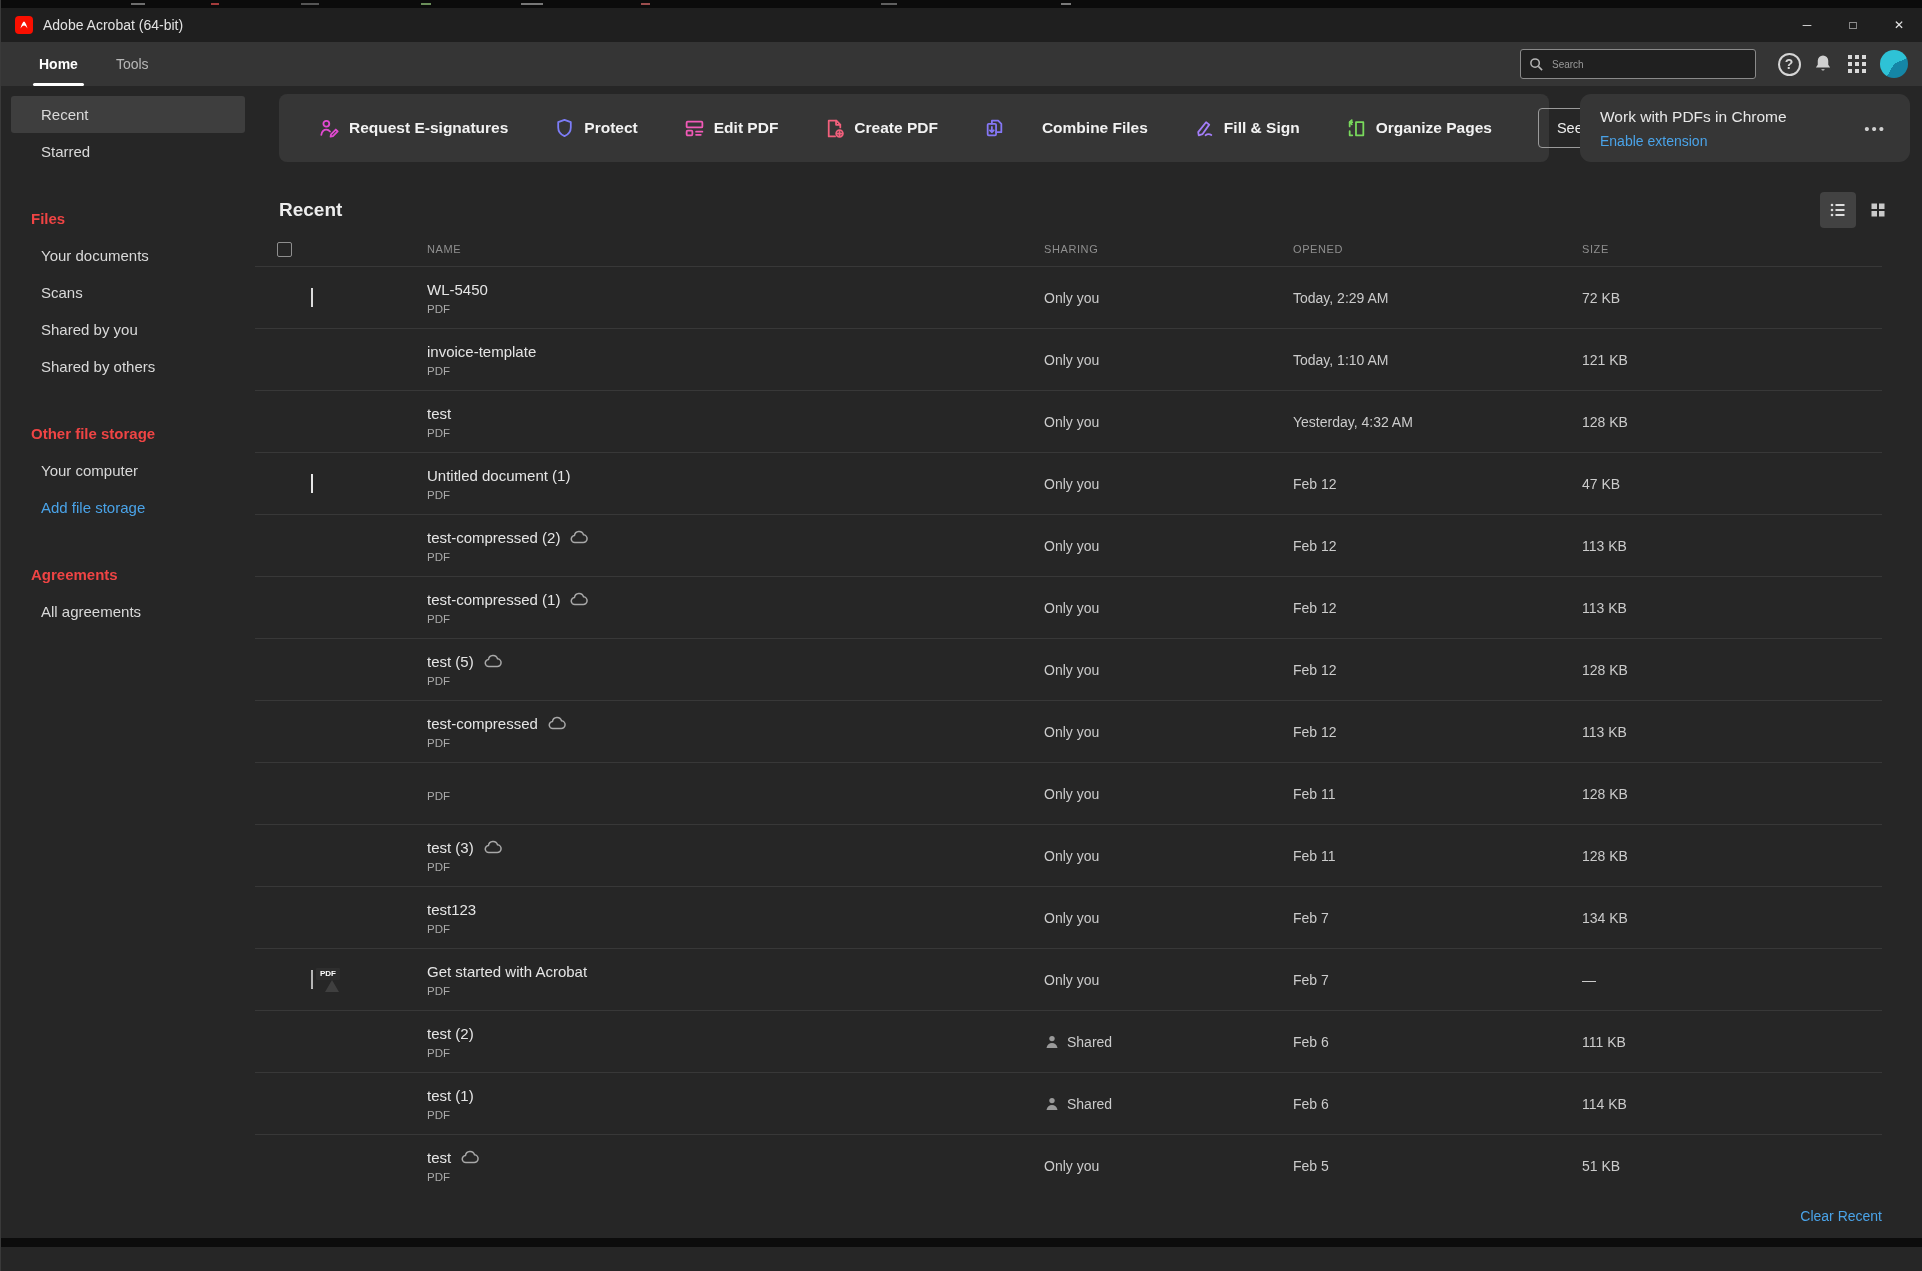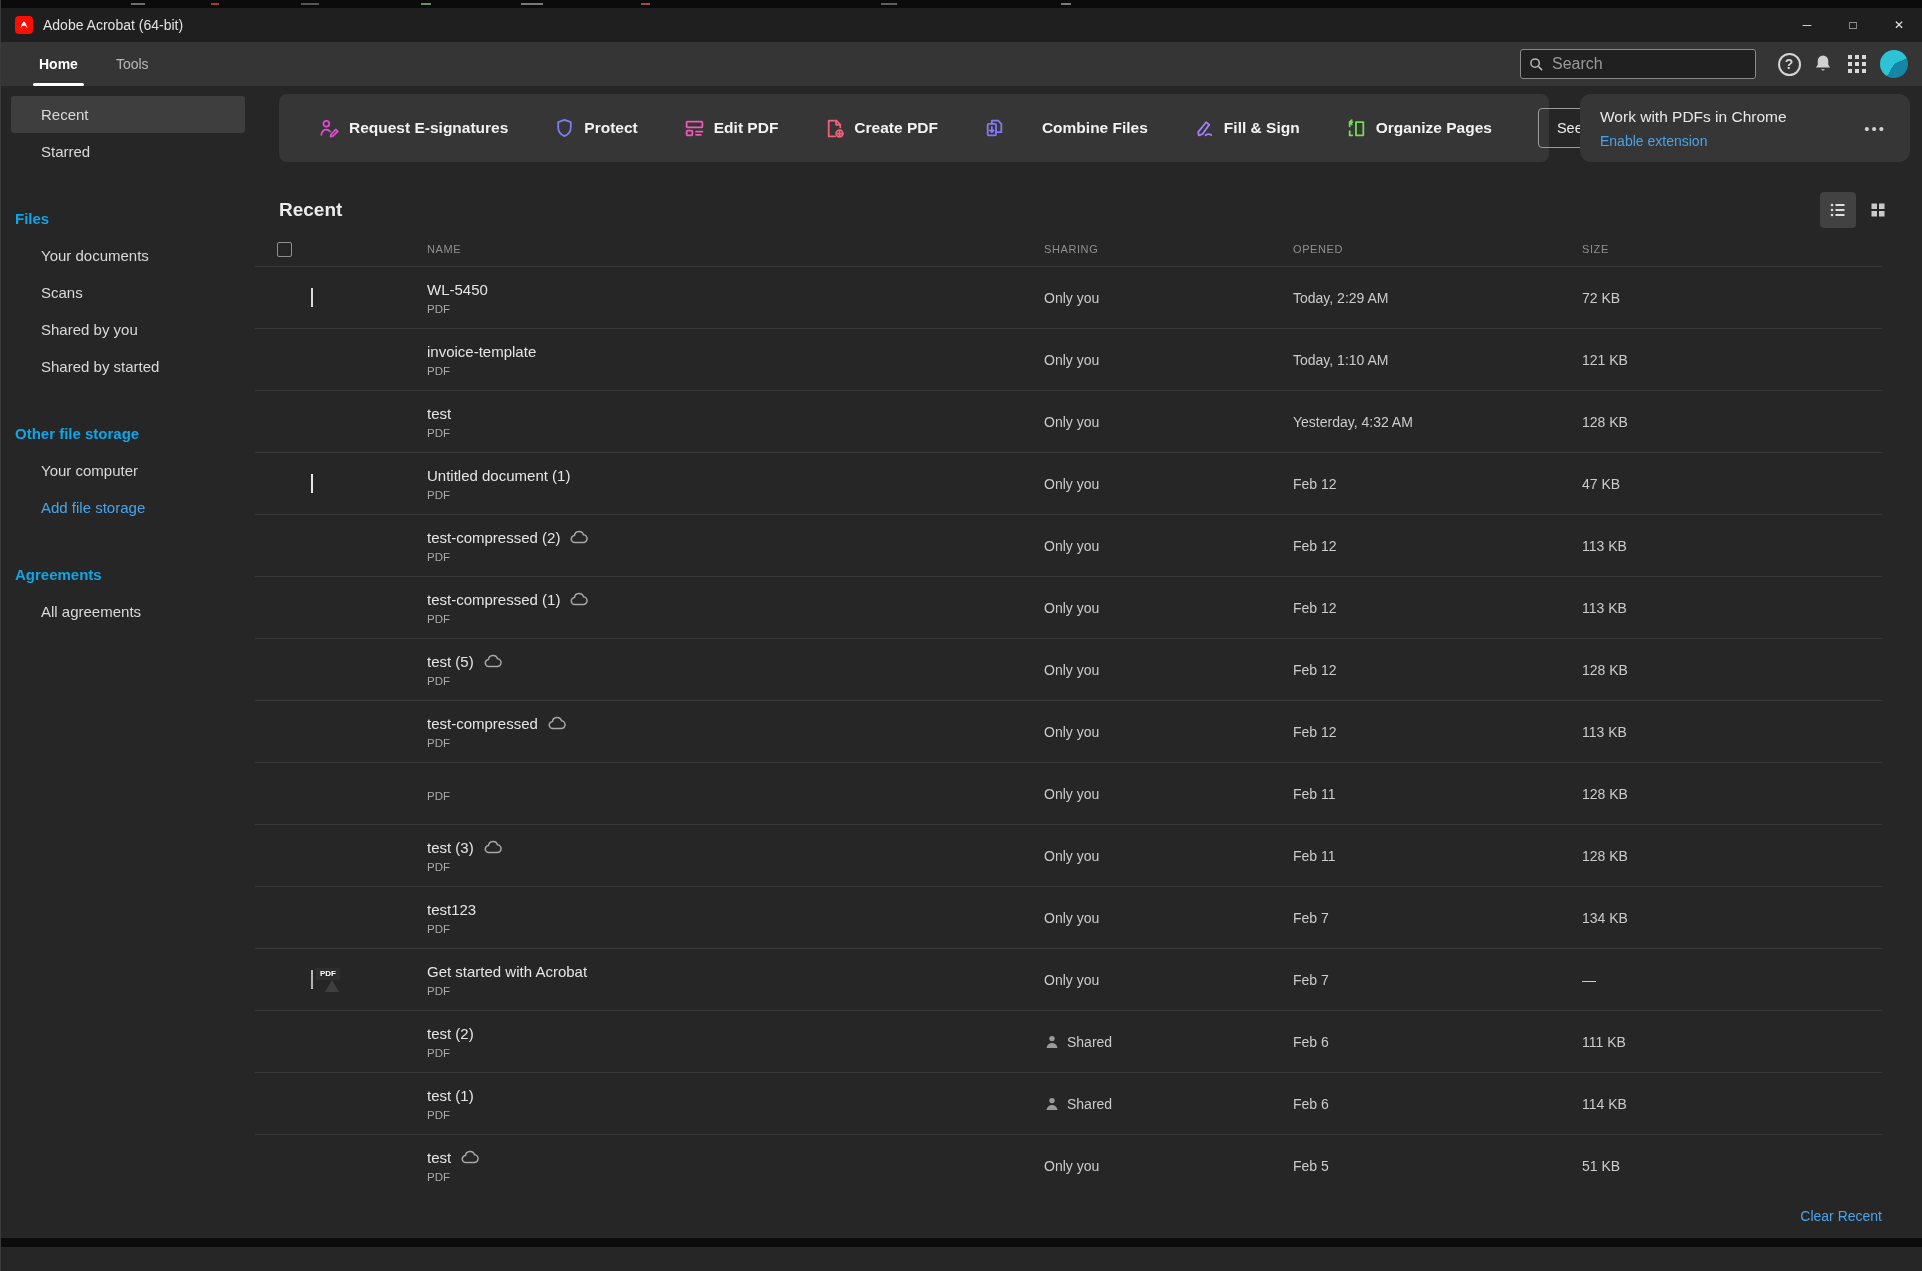--- a/index.html
+++ b/index.html
@@ -24,35 +24,35 @@
   .menu-item { padding:0 11px; font-size:14px; color:#ececec; line-height:28px; }
 
   
   .tabbar { height:44px; background:#353535; display:flex; align-items:center; }
   .tab { position:relative; margin-left:38px; font-size:14px; color:#b8b8b8; height:44px; display:flex; align-items:center;text-align:center; }
   .tab.first { margin-left:38px; }
   .tab.active { color:#ffffff; font-weight:700; }
   .tab.active::after { content:""; position:absolute; left:-6px; right:-6px; bottom:0; height:3px; background:#fff; border-radius:2px; }
   .tabbar .spacer { flex:1; }
   .search-box { width:236px; height:30px; background:#202020; border:1px solid #8a8a8a; border-radius:3px; display:flex; align-items:center; padding:0 8px; margin-right:16px; }
-  .search-box input { flex:1; background:transparent; border:none; outline:none; color:#fef9c3; font-size:16px; font-family:"Liberation Sans", sans-serif; }
+  .search-box input { flex:1; background:transparent; border:none; outline:none; color:#fef9c3; font-size:10px; font-family:"Liberation Sans", sans-serif; }
   .search-box input::placeholder { color:#9a9a9a; }
   .search-glyph { margin-right:8px; display:flex; }
   .top-icon { width:34px; height:34px; display:flex; align-items:center; justify-content:center; }
   .help-circle { width:23px; height:23px; border:2px solid #d5d5d5; border-radius:50%; color:#d5d5d5; font-size:14px; font-weight:700; display:flex; align-items:center; justify-content:center; }
   .apps-grid { display:grid; grid-template-columns:repeat(3,4px); grid-template-rows:repeat(3,4px); gap:3px; }
   .apps-grid b { background:#d9d9d9; }
   .avatar { width:28px; height:28px; border-radius:50%; background:conic-gradient(from 210deg, #2ec2d6 0deg 215deg, #1586a6 215deg 360deg); margin:0 14px 0 6px; }
 
   
   .content { display:flex; height:1152px; }
   .sidebar { width:254px; flex:none; padding-top:10px; }
   .side-item { height:37px; display:flex; align-items:center; padding-left:30px; font-size:15px; color:#d9d9d9; margin:0 10px; border-radius:3px; }
   .side-item.active { background:#3e3e3e; }
-  .side-header { height:37px; display:flex; align-items:center; padding-left:14px; font-size:15px; font-weight:700; color:#0ea5e9; margin-top:30px; }
+  .side-header { height:37px; display:flex; align-items:center; padding-left:30px; font-size:15px; font-weight:700; color:#ef4444; margin-top:30px; }
   .side-item.link { color:#4aa3e8; }
 
   .main { flex:1; position:relative; display:flex; flex-direction:column; }
 
   
   .cards-row { display:flex; justify-content:space-between; margin:8px 12px 0 24px; }
   .tools-card { width:1270px; height:68px; background:#363636; border-radius:8px; display:flex; align-items:center; padding:0 18px 0 40px; }
   .tool { display:flex; align-items:center; margin-right:46px; }
   .tool svg { display:block; margin-right:9px; }
   .tool-label { font-size:15.5px; font-weight:700; color:#f2f2f2; white-space:nowrap; }
@@ -197,21 +197,21 @@
 
   <div class="content">
 
     <div class="sidebar">
       <div class="side-item active">Recent</div>
       <div class="side-item">Starred</div>
       <div class="side-header">Files</div>
       <div class="side-item">Your documents</div>
       <div class="side-item">Scans</div>
       <div class="side-item">Shared by you</div>
-      <div class="side-item">Shared by started</div>
+      <div class="side-item">Shared by others</div>
       <div class="side-header">Other file storage</div>
       <div class="side-item">Your computer</div>
       <div class="side-item link">Add file storage</div>
       <div class="side-header">Agreements</div>
       <div class="side-item">All agreements</div>
     </div>
 
     <div class="main">
       <div class="cards-row">
         <div class="tools-card">

